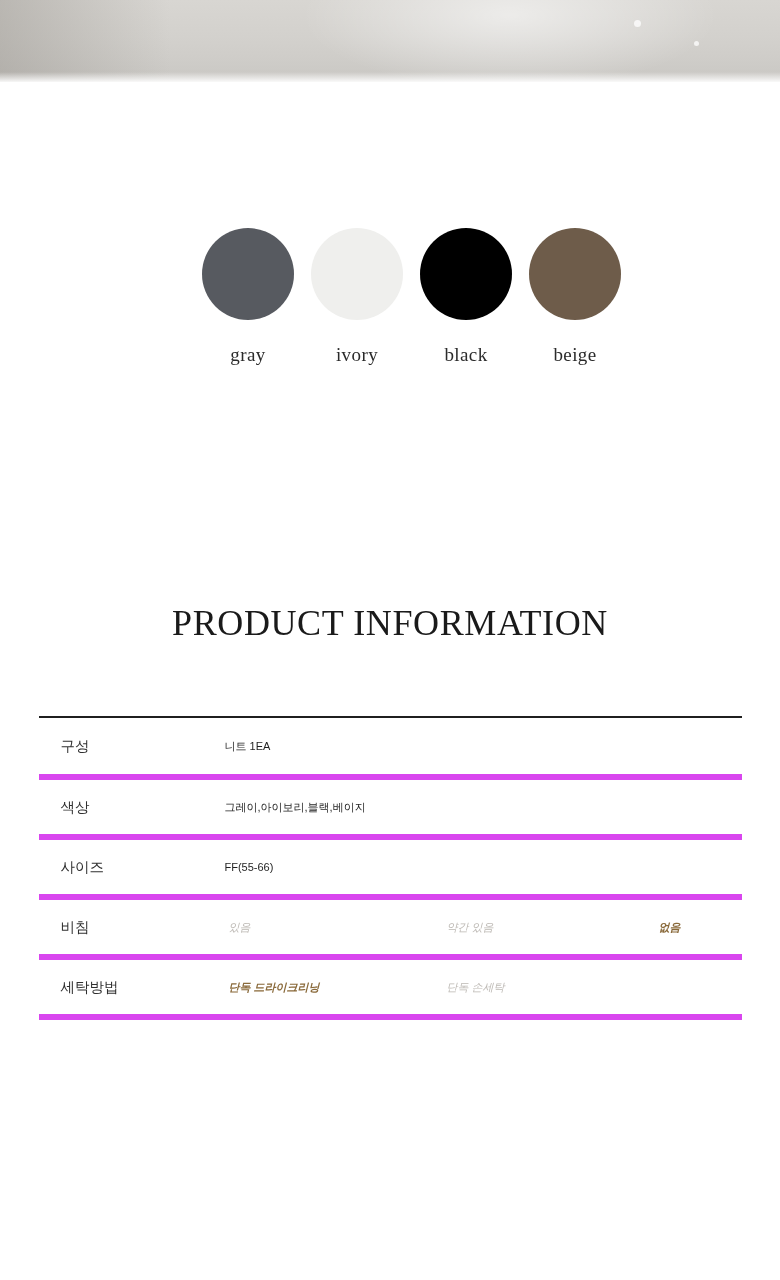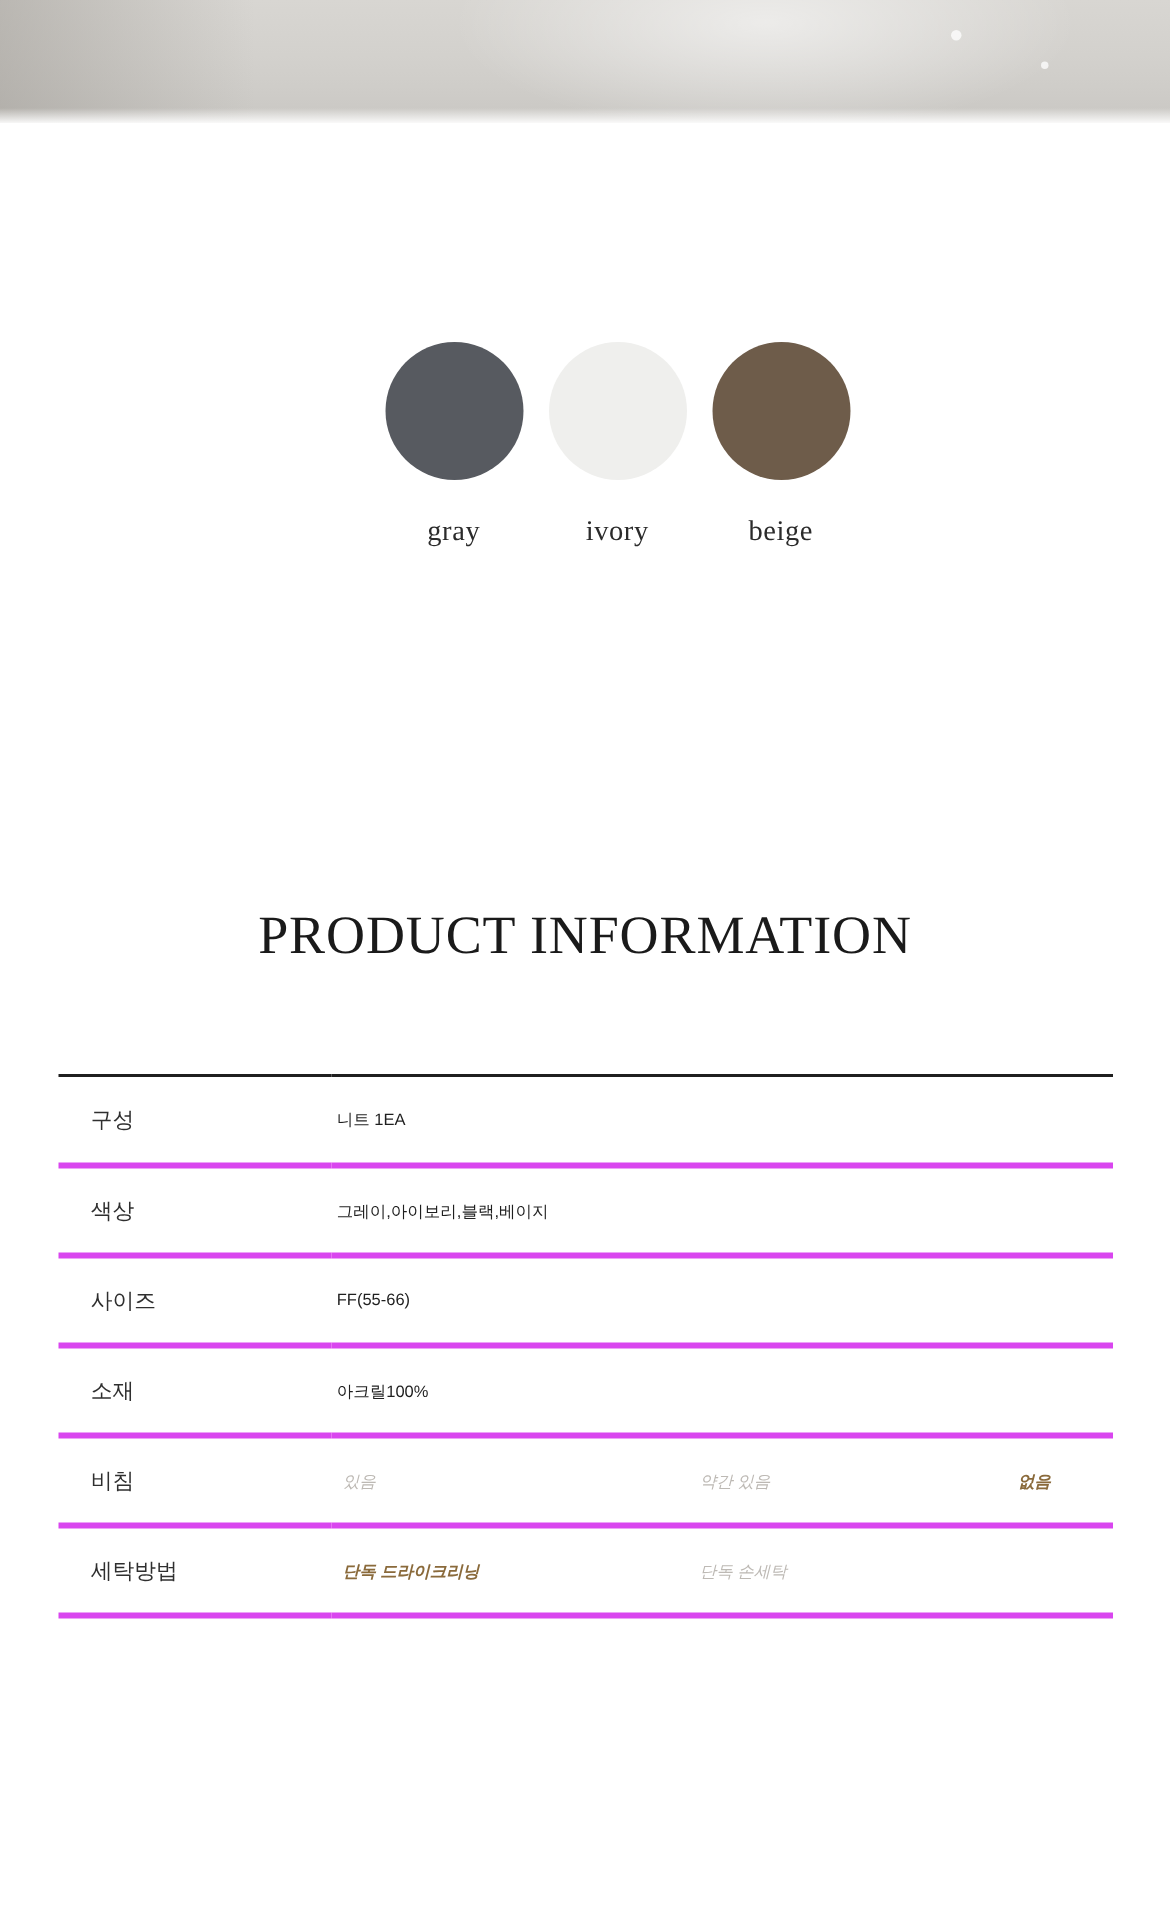--- a/index.html
+++ b/index.html
@@ -98,21 +98,21 @@
   .info-table {
     margin: 72px auto 0 auto;
     width: 703px;
     border-collapse: collapse;
     border-top: 2px solid #1f1f1f;
   }
   .info-table tr {
     height: 60px;
   }
   .info-table td {
-    border-bottom: 4px solid #d946ef;
+    border-bottom: 6px solid #d946ef;
     vertical-align: middle;
     font-size: 14.5px;
     color: #3a3a3a;
     padding: 0;
   }
   .info-table td.label {
     width: 160px;
     padding-left: 22px;
     color: #2f2f2f;
     font-size: 14.5px;
@@ -120,21 +120,21 @@
   .info-table td.value {
     color: #1f1f1f;
     font-size: 11px;
     padding-left: 4px;
   }
   .opt {
     display: inline-block;
     font-style: italic;
   }
   .opt-1 { width: 218px; padding-left: 4px; }
-  .opt-2 { width: 212px; margin-left: 20px; }
+  .opt-2 { width: 212px; }
   .opt-3 { width: auto; }
   .muted {
     color: #bdb9b4;
   }
   .active {
     color: #8a6a3b;
     font-weight: bold;
   }
   .cell-opts {
     display: flex;
@@ -155,44 +155,44 @@
 <div class="swatch-area" id="swatch-area">
     <div class="swatch">
       <div class="swatch-dot" style="background: rgb(87, 90, 96);"></div>
       <div class="swatch-label">gray</div>
     </div>
     <div class="swatch">
       <div class="swatch-dot" style="background: rgb(239, 239, 237);"></div>
       <div class="swatch-label">ivory</div>
     </div>
     <div class="swatch">
+      <div class="swatch-dot" style="background: rgb(0, 0, 0);"></div>
+      <div class="swatch-label">black</div>
+    </div>
+    <div class="swatch">
       <div class="swatch-dot" style="background: rgb(110, 92, 74);"></div>
       <div class="swatch-label">beige</div>
     </div>
   </div>
 
 <div class="section-title">PRODUCT INFORMATION</div>
 
 <table class="info-table">
   <tbody id="table-body">
       <tr>
         <td class="label">구성</td>
         <td class="value">니트 1EA</td>
       </tr>
       <tr>
         <td class="label">색상</td>
         <td class="value">그레이,아이보리,블랙,베이지</td>
       </tr>
       <tr>
         <td class="label">사이즈</td>
         <td class="value">FF(55-66)</td>
-      </tr>
-      <tr>
-        <td class="label">소재</td>
-        <td class="value">아크릴100%</td>
       </tr>
       <tr>
         <td class="label">비침</td>
         <td class="value">
           <div class="cell-opts">
             <span class="opt opt-1 muted">있음</span>
             <span class="opt opt-2 muted">약간 있음</span>
             <span class="opt opt-3 active">없음</span>
           </div>
         </td>

